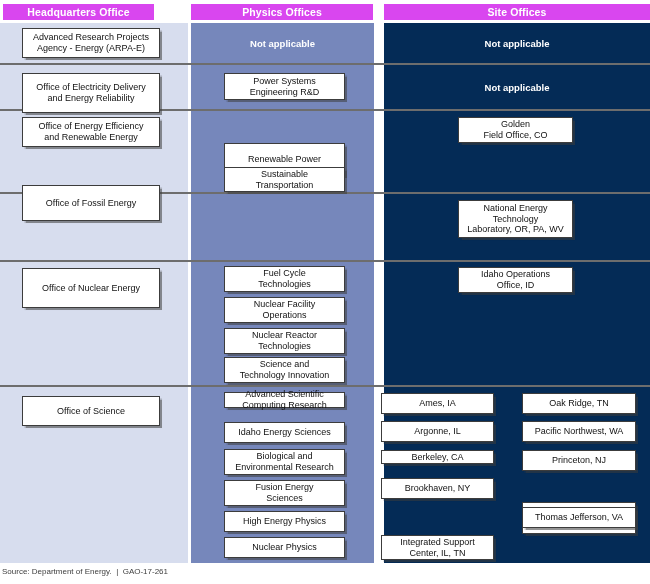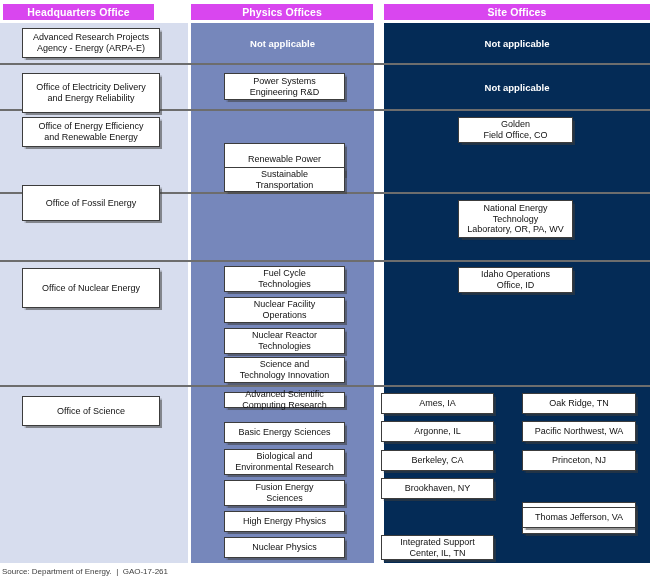--- a/index.html
+++ b/index.html
@@ -89,31 +89,31 @@
   <div class="box c2" style="top:328px;height:26px">Nuclear Reactor
 Technologies</div>
   <div class="box c3" style="top:267px;height:26px">Idaho Operations
 Office, ID</div>
   <div class="box c2" style="top:357px;height:26px">Science and
 Technology Innovation</div>
 
   <div class="box c1" style="top:396px;height:30px">Office of Science</div>
   <div class="box c2" style="top:392px;height:16px">Advanced Scientific
 Computing Research</div>
-  <div class="box c2" style="top:422px;height:21px">Basic Energy Sciences</div>
+  <div class="box c2" style="top:422px;height:21px">Idaho Energy Sciences</div>
   <div class="box c2" style="top:449px;height:26px">Biological and
 Environmental Research</div>
   <div class="box c2" style="top:480px;height:26px">Fusion Energy
 Sciences</div>
   <div class="box c2" style="top:511px;height:21px">High Energy Physics</div>
   <div class="box c2" style="top:537px;height:21px">Nuclear Physics</div>
 
   <div class="box s-left" style="top:393px;height:21px">Ames, IA</div>
   <div class="box s-left" style="top:421px;height:21px">Argonne, IL</div>
-  <div class="box s-left" style="top:450px;height:21px">Berkeley, CA</div>
+  <div class="box s-left" style="top:450px;height:14px">Berkeley, CA</div>
   <div class="box s-left" style="top:478px;height:21px">Brookhaven, NY</div>
   <div class="box s-left" style="top:535px;height:25px">Integrated Support
 Center, IL, TN</div>
 
   <div class="box s-right" style="top:393px;height:21px">Oak Ridge, TN</div>
   <div class="box s-right" style="top:421px;height:21px">Pacific Northwest, WA</div>
   <div class="box s-right" style="top:450px;height:21px">Princeton, NJ</div>
   <div class="box s-right" style="top:502px;height:32px">SLAC, CA</div>
   <div class="box s-right" style="top:507px;height:21px">Thomas Jefferson, VA</div>
 

